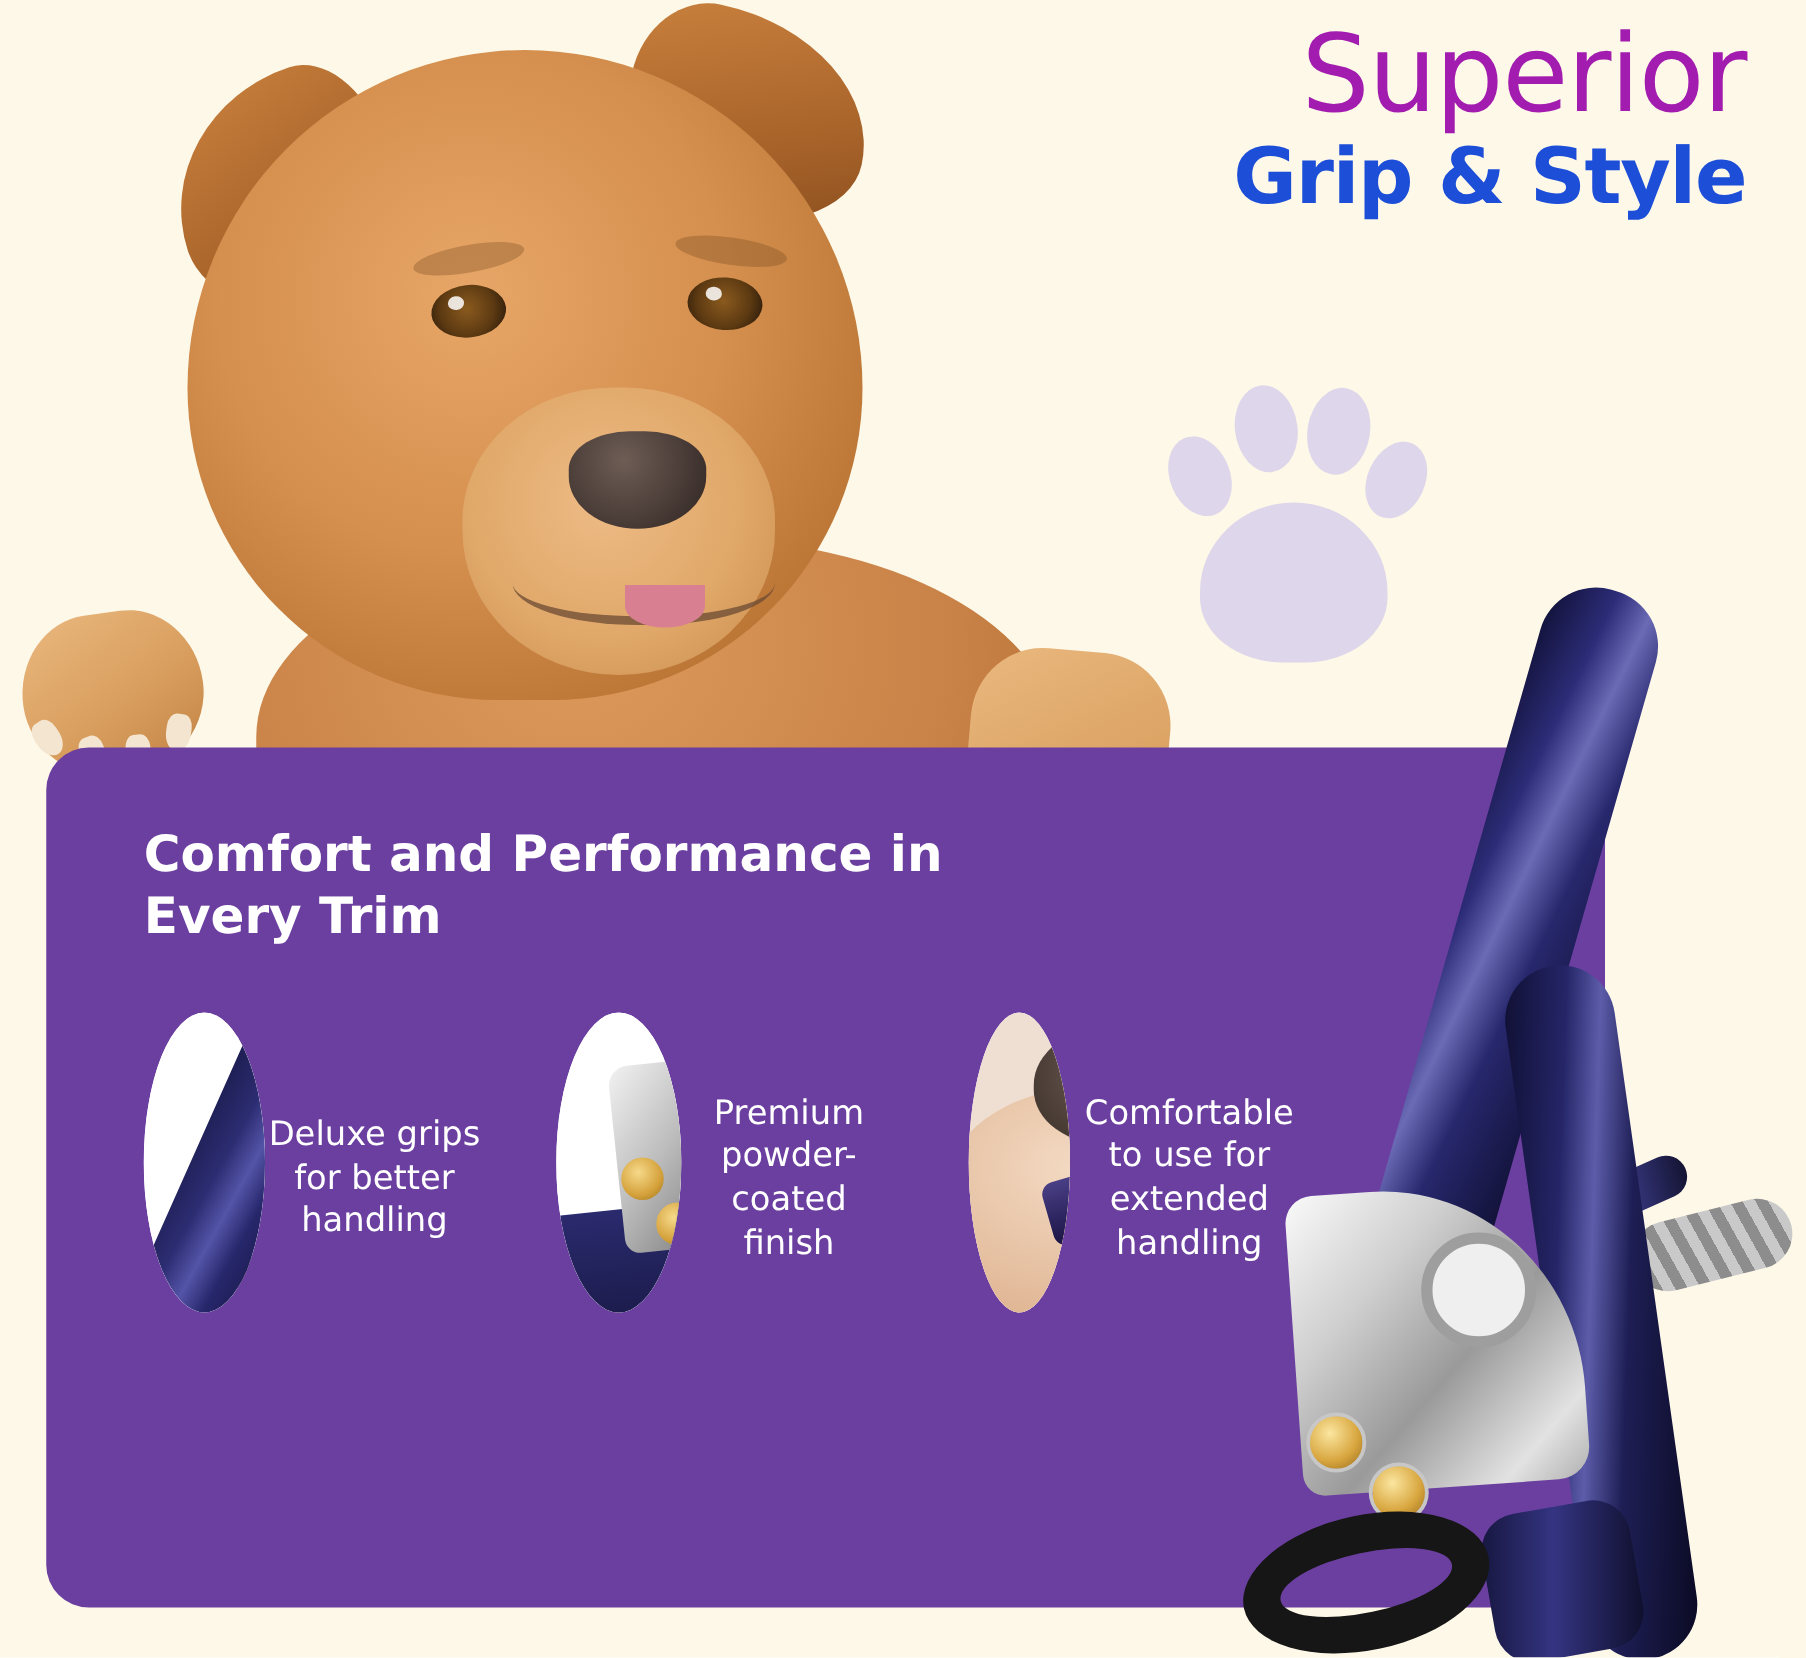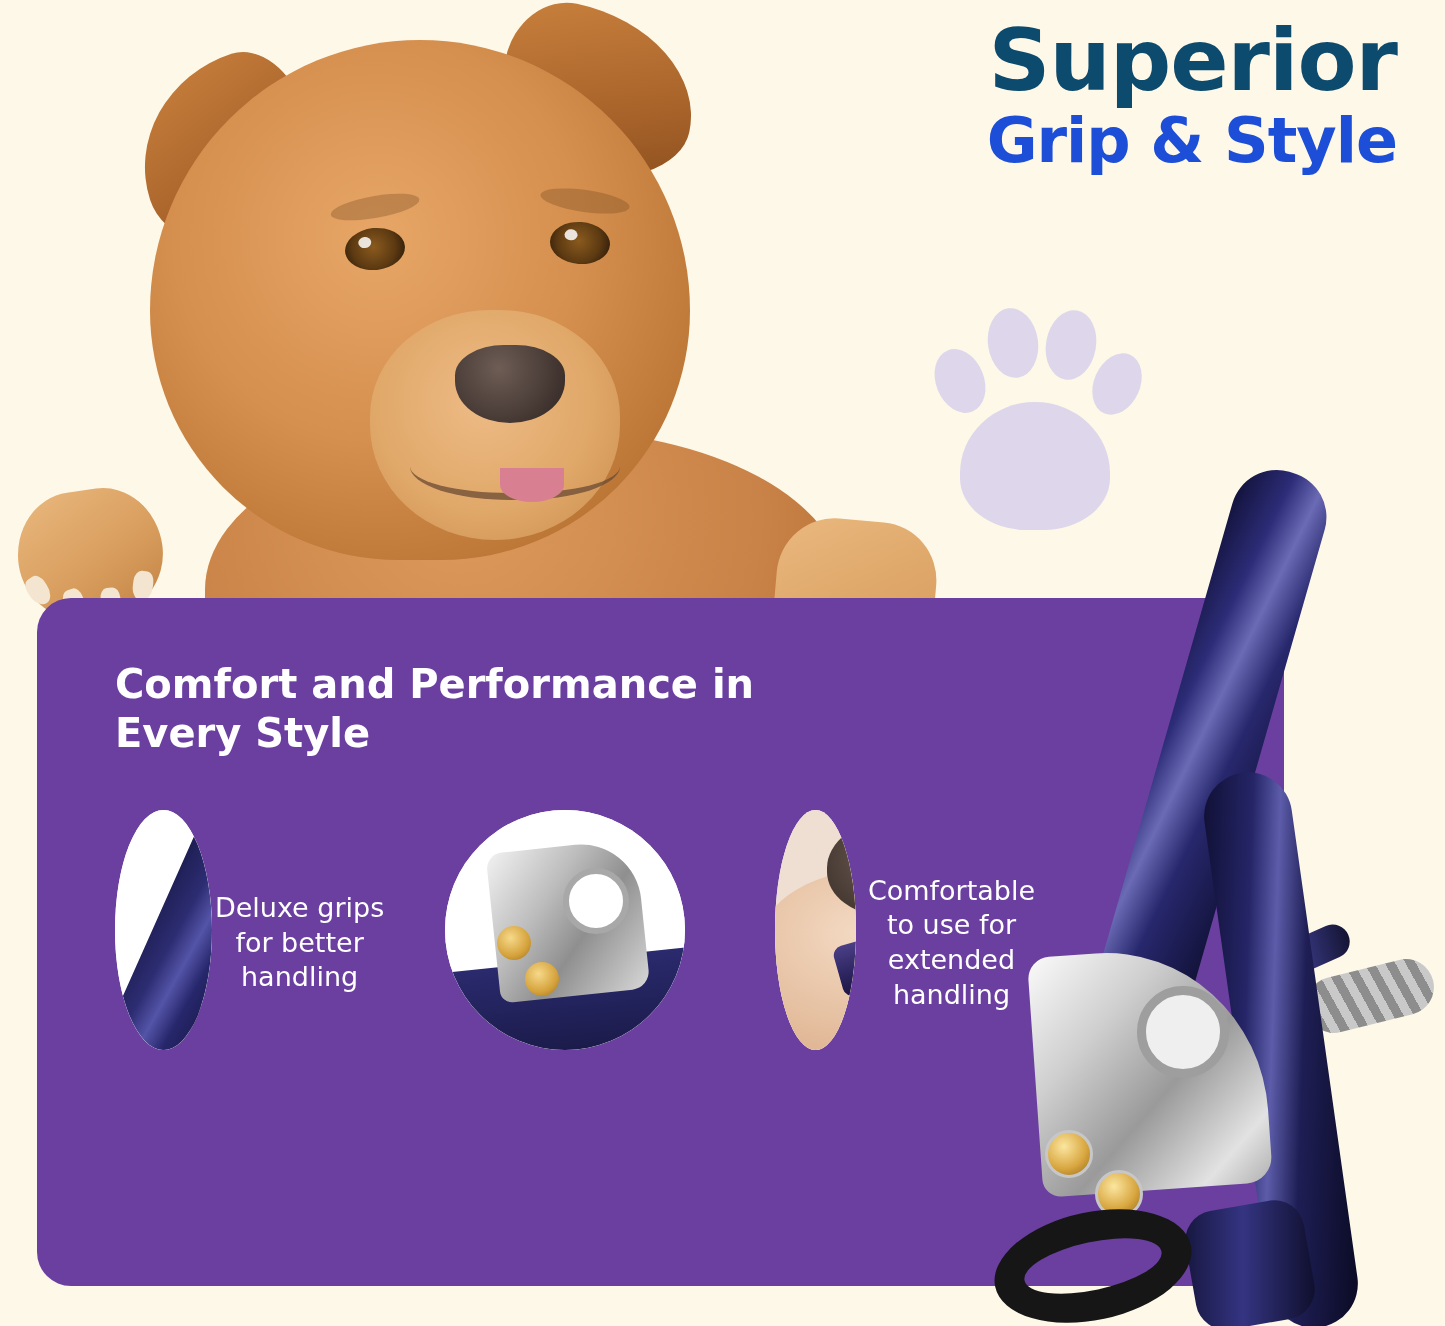--- a/index.html
+++ b/index.html
@@ -20,24 +20,24 @@
   
   .headline {
     position: absolute;
     right: 48px;
     top: 18px;
     text-align: right;
     width: 640px;
   }
   .headline-1 {
     font-family: "DejaVu Sans", sans-serif;
-    font-weight: bold;
+    font-weight: normal;
     font-size: 86px;
     line-height: 0.98;
-    color: #0c4a6e;
+    color: #a21caf;
     letter-spacing: -1px;
   }
   .headline-2 {
     font-family: "DejaVu Sans", sans-serif;
     font-weight: bold;
     font-size: 62px;
     line-height: 1.05;
     color: #1d4ed8;
     letter-spacing: -1px;
     margin-top: 6px;
@@ -438,21 +438,21 @@
 
   <div class="paw">
     <div class="pad toe1"></div>
     <div class="pad toe2"></div>
     <div class="pad toe3"></div>
     <div class="pad toe4"></div>
     <div class="pad main"></div>
   </div>
 
   <div class="card">
-    <div class="card-title">Comfort and Performance in Every Style</div>
+    <div class="card-title">Comfort and Performance in Every Trim</div>
 
     <div class="features">
 
       <div class="feature">
         <div class="feature-circle">
           <div class="c1-bg"></div>
           <div class="c1-bar"></div>
           <div class="c1-bar2"></div>
         </div>
         <div class="feature-caption">Deluxe grips for better handling</div>
@@ -460,20 +460,21 @@
 
       <div class="feature">
         <div class="feature-circle">
           <div class="c2-bg"></div>
           <div class="c2-blue"></div>
           <div class="c2-steel"></div>
           <div class="c2-hole"></div>
           <div class="c2-screw a"></div>
           <div class="c2-screw b"></div>
         </div>
+        <div class="feature-caption">Premium powder-coated finish</div>
       </div>
 
       <div class="feature">
         <div class="feature-circle">
           <div class="c3-bg"></div>
           <div class="c3-skin"></div>
           <div class="c3-paw"></div>
           <div class="c3-nail"></div>
           <div class="c3-tool"></div>
           <div class="c3-steel"></div>

